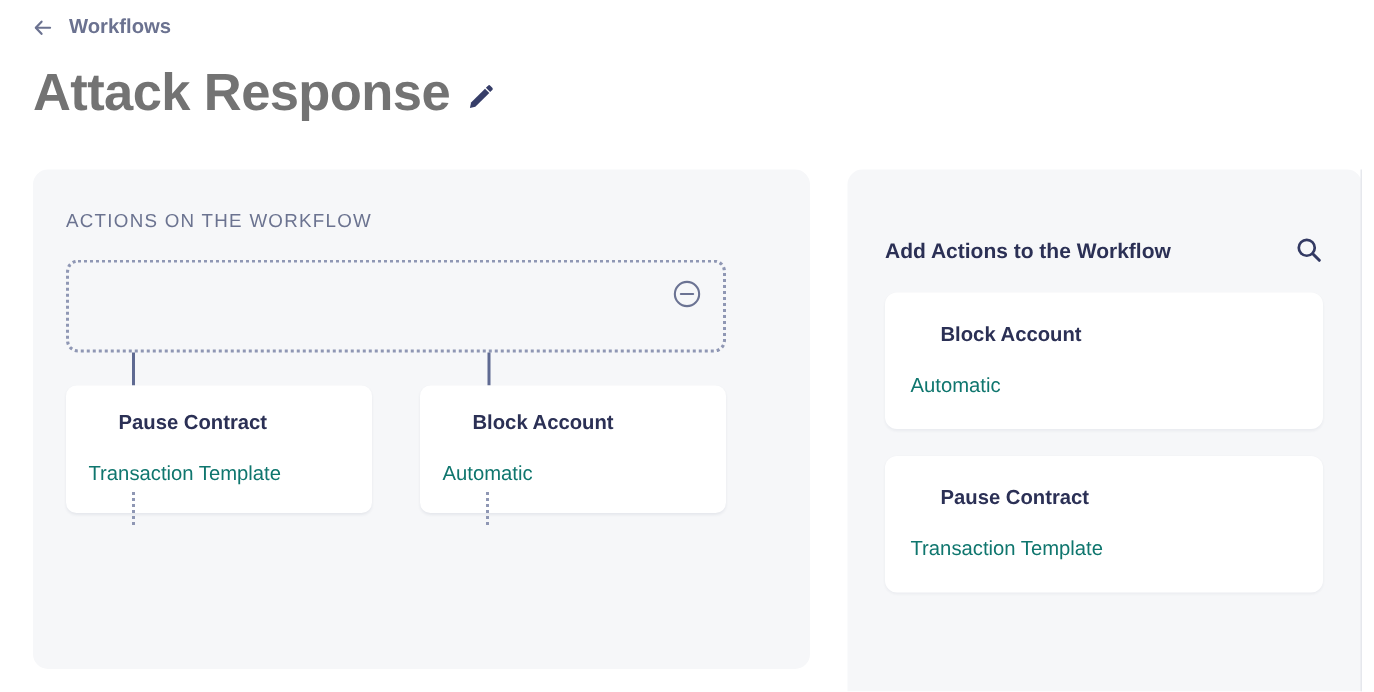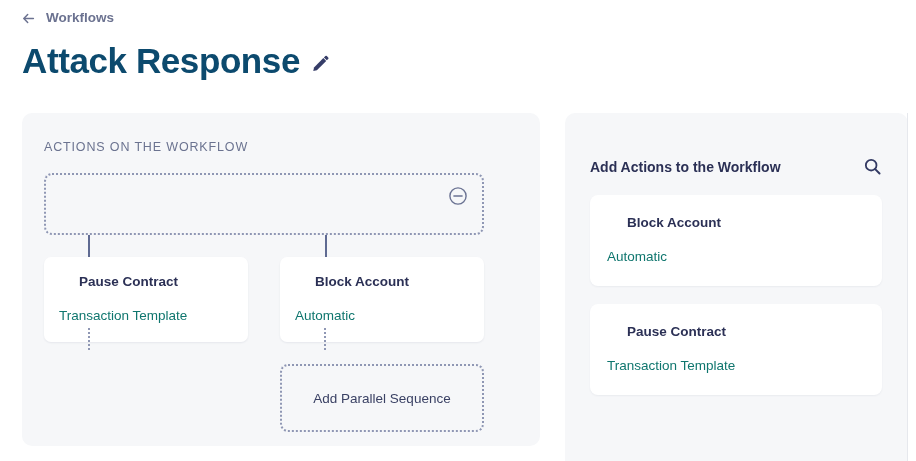--- a/index.html
+++ b/index.html
@@ -44,21 +44,21 @@
   .title-row {
     display: flex;
     align-items: center;
     gap: 11px;
     margin-top: 11px;
   }
 
   .page-title {
     font-size: 35px;
     font-weight: bold;
-    color: #0c4a6e;
+    color: #737373;
     letter-spacing: -0.4px;
     line-height: 42px;
   }
 
   .edit-pencil {
     width: 19px;
     height: 19px;
     margin-top: 6px;
     cursor: pointer;
     flex: 0 0 auto;
@@ -282,23 +282,20 @@
           </div>
           <div class="connector dotted" style="left:44px; top:71px; height:22px;"></div>
         </div>
 
         <div class="branch" style="position:relative;">
           <div class="action-card">
             <div class="card-title">Block Account</div>
             <div class="card-subtitle">Automatic</div>
           </div>
           <div class="connector dotted" style="left:44px; top:71px; height:22px;"></div>
-          <div class="add-box">
-            <span>Add Parallel Sequence</span>
-          </div>
         </div>
 
       </div>
     </div>
   </section>
 
   <aside class="library-panel">
 
     <div class="library-header">
       <div class="library-title">Add Actions to the Workflow</div>

